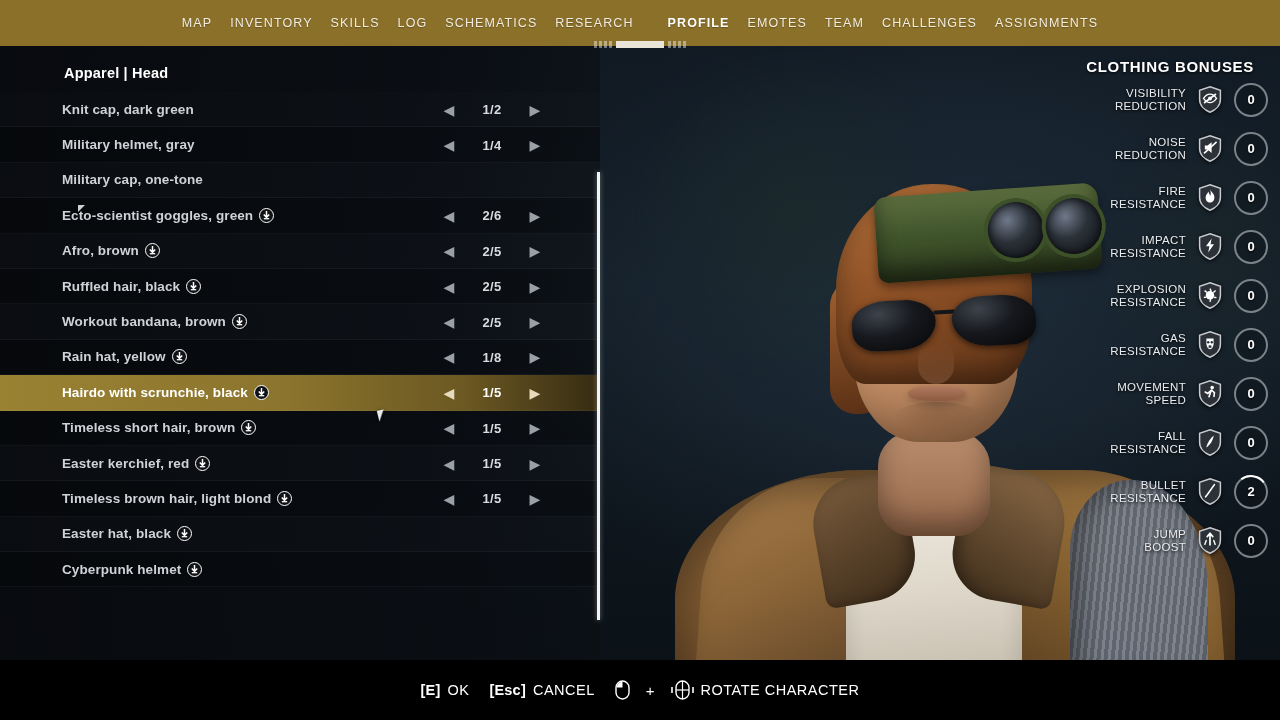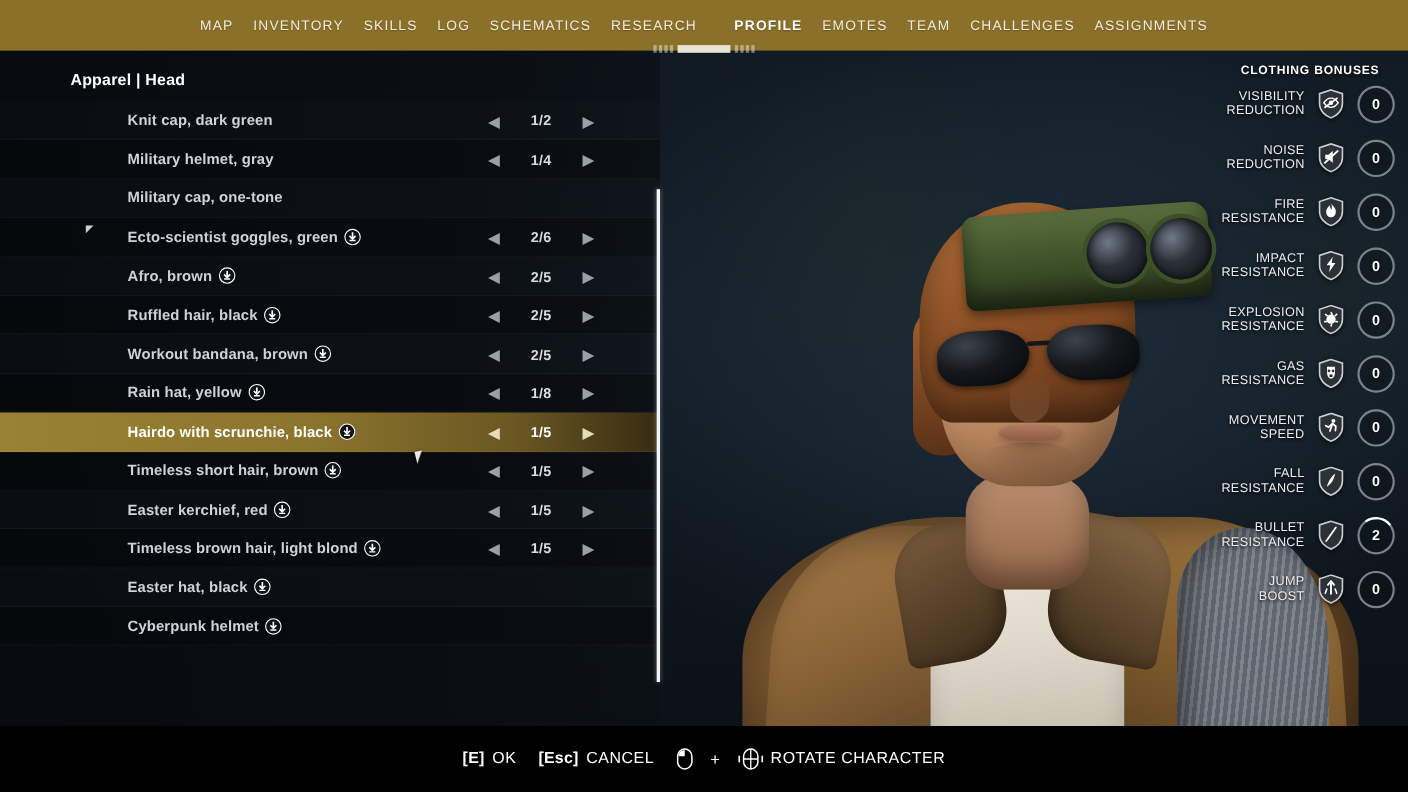--- a/index.html
+++ b/index.html
@@ -215,21 +215,21 @@
   .row.selected .row-count { color:#ffffff; }
 
   .equip-marker {
     position:absolute; left:78px; top:7px;
     width:0; height:0;
     border-left:7px solid #cfcfcf;
     border-bottom:7px solid transparent;
   }
 
   .row-label {
-    margin-left:116px; color:#cfd2d6; font-size:13.5px; font-weight:bold;
+    margin-left:62px; color:#cfd2d6; font-size:13.5px; font-weight:bold;
     letter-spacing:.1px; white-space:nowrap;
     display:flex; align-items:center; gap:6px;
   }
   .dlc-icon {
     display:inline-flex; align-items:center; justify-content:center;
     width:15px; height:15px; border-radius:50%;
     border:1.7px solid #ffffff; background:#101216;
     flex:0 0 auto; position:relative; top:0px;
   }
   .dlc-icon svg { display:block; }
@@ -262,21 +262,21 @@
     border-left:7px solid #e9e9ea;
     border-bottom:11px solid transparent;
     transform:rotate(-14deg);
     filter:drop-shadow(0 1px 2px rgba(0,0,0,.8));
   }
 
   
   .bonuses { position:absolute; right:12px; top:58px; width:256px; z-index:20; }
   .bonuses-title {
     text-align:right; padding-right:14px;
-    color:#ffffff; font-size:11px; font-weight:bold; letter-spacing:.7px;
+    color:#ffffff; font-size:15px; font-weight:bold; letter-spacing:.7px;
     text-shadow:0 1px 3px rgba(0,0,0,.9);
   }
   .bonus-row {
     display:flex; align-items:center; justify-content:flex-end;
     gap:12px; height:49px; margin-top:0;
   }
   .bonus-label {
     text-align:right; color:#e9ecef; font-size:11.5px; line-height:12.5px;
     letter-spacing:.3px; text-shadow:0 1px 3px rgba(0,0,0,.95);
     white-space:pre-line;

